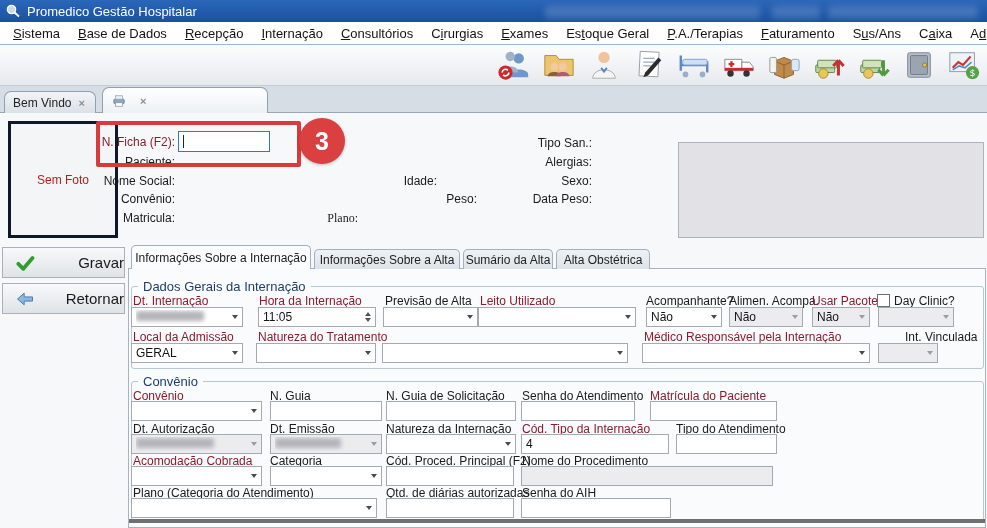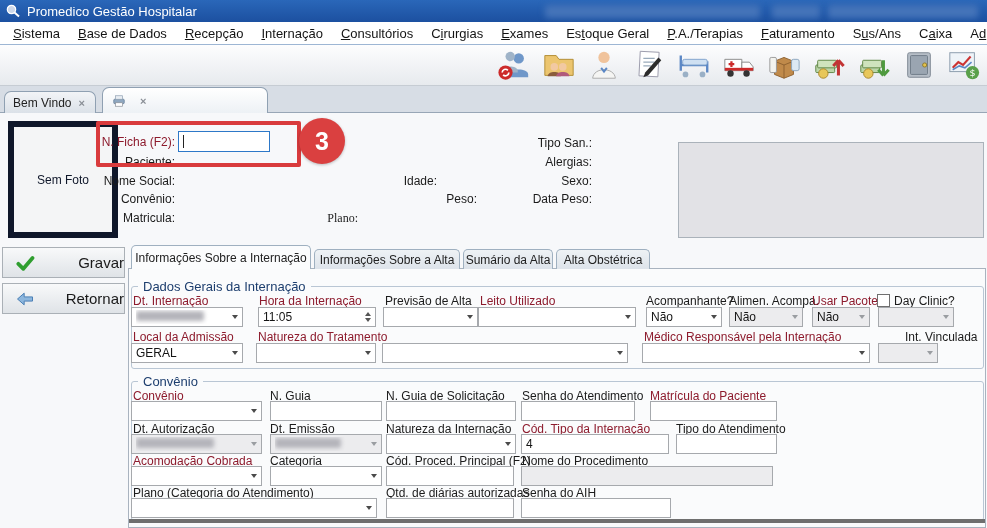--- a/index.html
+++ b/index.html
@@ -26,22 +26,22 @@
             border-bottom:1px solid #98a6b6;box-sizing:border-box;}
   .ptab{position:absolute;display:flex;align-items:center;border:1px solid #8fa0b2;border-bottom:none;
         border-radius:7px 7px 0 0;background:linear-gradient(#f2f4f7,#dbe1e8);font-size:12px;color:#222;
         padding:0 8px;box-sizing:border-box;z-index:2;}
   .ptab.active{background:linear-gradient(#ffffff,#edf1f5);z-index:3;}
   .ptab .ticon{width:16px;height:14px;margin-right:6px;}
   .tclose{color:#8a8f96;font-size:11px;margin-left:7px;font-weight:bold;}
   
   .content{position:absolute;left:0;top:113px;width:987px;height:415px;background:#f7f8fa;}
   .semfoto{position:absolute;left:8px;top:121px;width:110px;height:117px;background:#f4f5f6;
-           border:6px solid #0f172a;box-sizing:border-box;display:flex;align-items:center;justify-content:center;
-           font-size:12px;color:#0f172a;}
+           border:3px solid #0f172a;box-sizing:border-box;display:flex;align-items:center;justify-content:center;
+           font-size:12px;color:#b91c1c;}
   .graypanel{position:absolute;left:678px;top:142px;width:306px;height:96px;background:#e2e2e6;
              border:1px solid #aab2ba;box-sizing:border-box;}
   
   .lbl{position:absolute;font-size:12px;color:#1b1b1b;white-space:nowrap;}
   .lbl.req{color:#8d1b2d;}
   .lbl.r{text-align:right;}
   .ctl{position:absolute;height:20px;background:#fff;border:1px solid #a6a9ad;box-sizing:border-box;
        font-size:12px;color:#141414;display:flex;align-items:center;padding:0 4px;}
   .ctl .val{flex:1;overflow:hidden;white-space:nowrap;}
   .ctl.dis{background:#ececee;}

